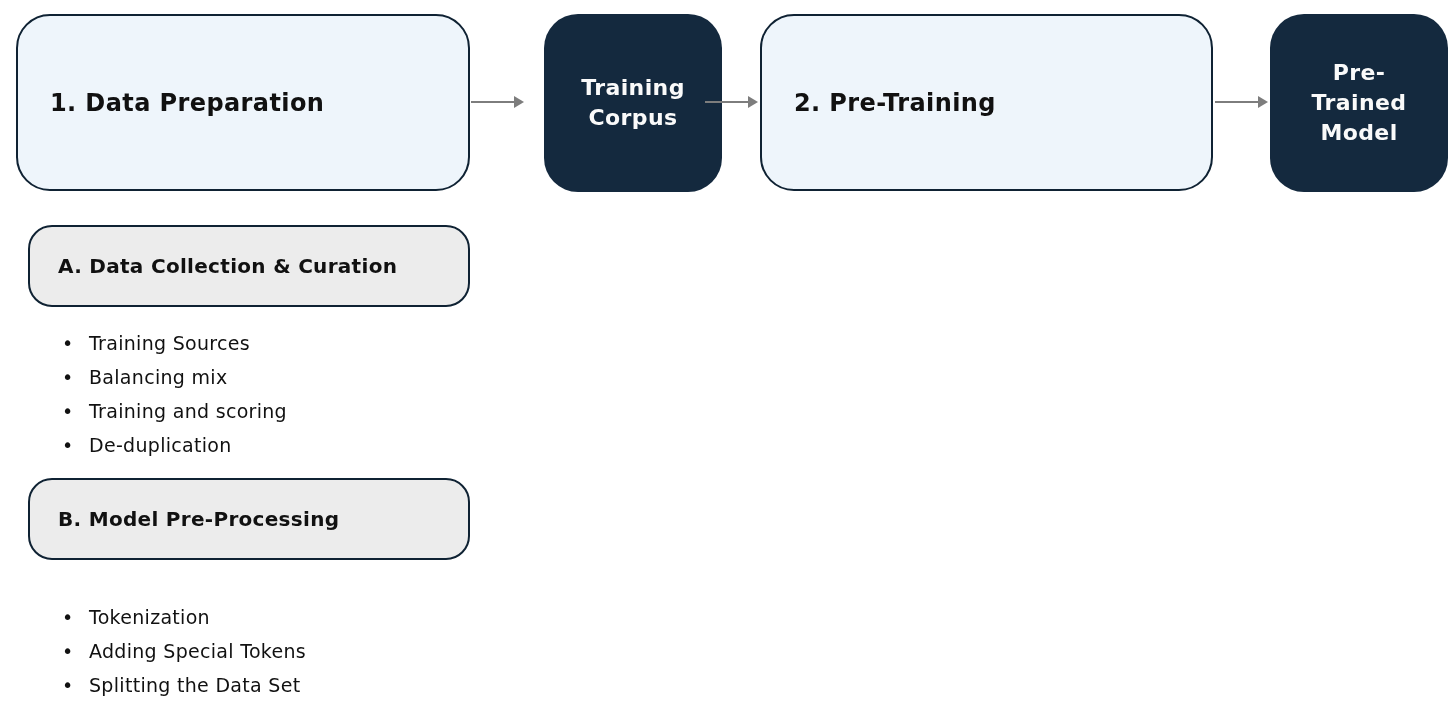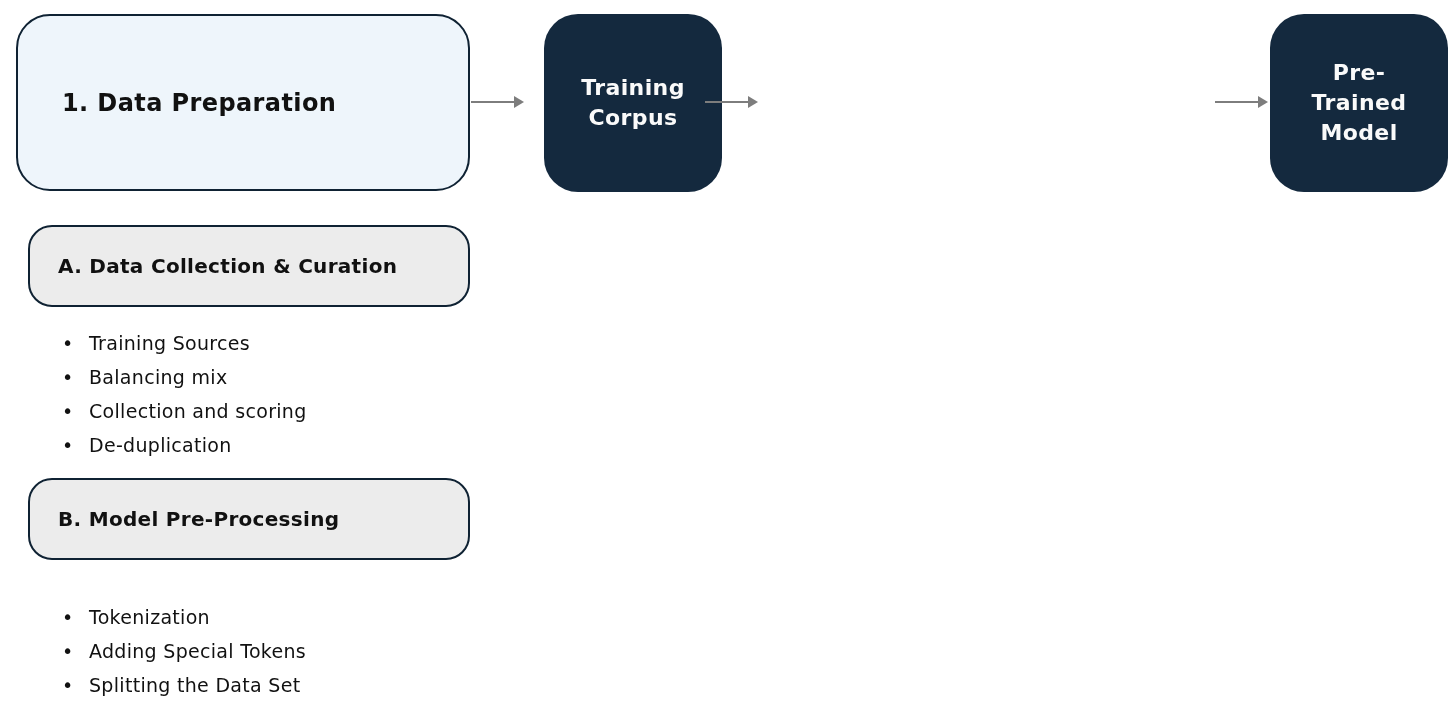--- a/index.html
+++ b/index.html
@@ -19,21 +19,21 @@
     position: absolute;
     box-sizing: border-box;
     border-radius: 34px;
     display: flex;
     align-items: center;
   }
   .node-light {
     background: #EEF5FB;
     border: 2.5px solid #0F2233;
     color: #111111;
-    padding-left: 44px;
+    padding-left: 32px;
     justify-content: flex-start;
     font-size: 24px;
     font-weight: bold;
     letter-spacing: 0.4px;
   }
   .node-dark {
     background: #14293E;
     color: #FAFAFA;
     justify-content: center;
     text-align: center;
@@ -125,20 +125,23 @@
   </div>
 
   <div class="arrow" id="arrow-1"></div>
 
   <div class="node node-dark" id="node-training-corpus">
     <span>Training Corpus</span>
   </div>
 
   <div class="arrow" id="arrow-2"></div>
 
+  <div class="node node-light" id="node-pre-training">
+    <span>2. Pre-Training</span>
+  </div>
 
   <div class="arrow" id="arrow-3"></div>
 
   <div class="node node-dark" id="node-pre-trained-model">
     <span>Pre-Trained Model</span>
   </div>
 
   <div class="section-header" id="section-header-a">
     <span>A. Data Collection &amp; Curation</span>
   </div>
@@ -147,21 +150,21 @@
     <li>
       <span class="bullet">•</span>
       <span>Training Sources</span>
     </li>
     <li>
       <span class="bullet">•</span>
       <span>Balancing mix</span>
     </li>
     <li>
       <span class="bullet">•</span>
-      <span>Collection and scoring</span>
+      <span>Training and scoring</span>
     </li>
     <li>
       <span class="bullet">•</span>
       <span>De-duplication</span>
     </li>
   </ul>
 
   <div class="section-header" id="section-header-b">
     <span>B. Model Pre-Processing</span>
   </div>

